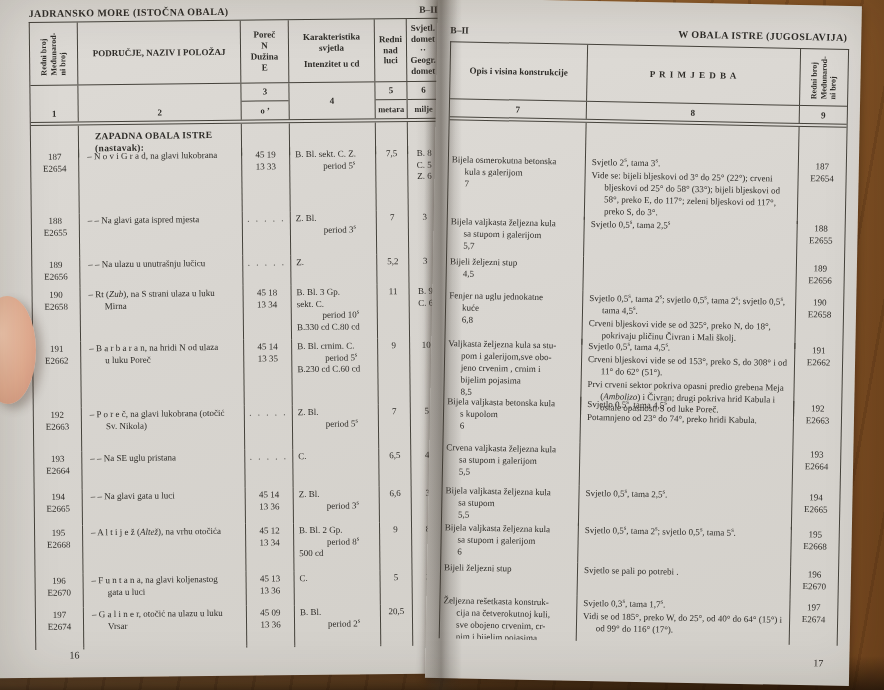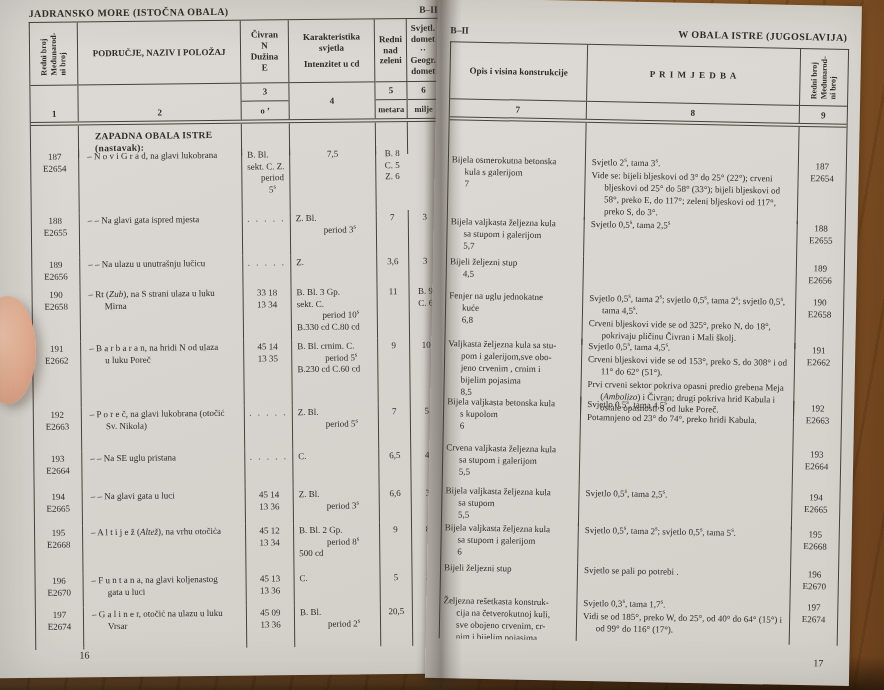--- a/index.html
+++ b/index.html
@@ -37,21 +37,21 @@
   .finger{position:absolute;left:-18px;top:296px;width:54px;height:108px;z-index:4;
     border-radius:46% 54% 52% 48%/45% 50% 50% 45%;
     background:radial-gradient(ellipse at 35% 35%,#f2c9b0 0%,#e4ae92 55%,#cf937a 100%);
     box-shadow:6px 5px 10px rgba(60,40,25,.30);}
 
   
   .titlerow{display:flex;justify-content:space-between;align-items:baseline;margin-bottom:3px;}
   .runtitle{font-weight:bold;font-size:10px;letter-spacing:.4px;}
   .cornerlbl{font-weight:bold;font-size:9.5px;}
   .pagenum{position:absolute;font-size:10px;}
-  .pn-left{left:88px;top:656px;}
+  .pn-left{left:78px;top:656px;}
   .pn-right{left:388px;top:652px;}
 
   
   .tbl{border:1.5px solid var(--line);border-bottom:none;background:transparent;}
   sup{font-size:6.5px;line-height:0;vertical-align:super;}
   i{font-style:italic;}
 
   
   .ltable{width:409px;}
   .titlerow.lt{width:409px;}
@@ -144,34 +144,34 @@
       <div class="lgrid hrA">
         <div>
           <div class="rot">
             <div>Redni  broj</div>
             <div>Međunarod-</div>
             <div>ni broj</div>
           </div>
         </div>
         <div>PODRUČJE,  NAZIV  I  POLOŽAJ</div>
         <div class="hc3">
-          <div>Čivran</div>
+          <div>Poreč</div>
           <div>N</div>
           <div>Dužina</div>
           <div>E</div>
         </div>
         <div class="hc4">
           <div>Karakteristika</div>
           <div>svjetla</div>
           <div>Intenzitet u cd</div>
         </div>
         <div>
           <div>Redni</div>
           <div>nad</div>
-          <div>zeleni</div>
+          <div>luci</div>
         </div>
         <div class="hc6">
           <div>Svjetl.</div>
           <div>domet</div>
           <div>··</div>
           <div>Geogr.</div>
           <div>domet</div>
         </div>
       </div>
 
@@ -212,20 +212,21 @@
             <div></div>
           </div>
           <div class="lrow">
             <div class="cnum">
               <div>187</div>
               <div>E2654</div>
             </div>
             <div>
               <div class="nline">– N o v i  G r a d,  na glavi lukobrana</div>
             </div>
+            <div class="ccoord"><div>45 19</div><div>13 33</div></div>
             <div class="cchar">
               <div>B. Bl. sekt. C. Z.</div>
               <div class="period">period 5<sup>s</sup></div>
             </div>
             <div class="cmid">7,5</div>
             <div class="cmid">
               <div>B. 8</div>
               <div>C. 5</div>
               <div>Z. 6</div>
             </div>
@@ -253,35 +254,35 @@
               <div>189</div>
               <div>E2656</div>
             </div>
             <div>
               <div class="nline">– – Na ulazu u unutrašnju lučicu</div>
             </div>
             <div class="ccoord dots">. . . . .</div>
             <div class="cchar">
               <div>Z.</div>
             </div>
-            <div class="cmid">3,6</div>
+            <div class="cmid">5,2</div>
             <div class="cmid">
               <div>3</div>
             </div>
           </div>
           <div class="lrow">
             <div class="cnum">
               <div>190</div>
               <div>E2658</div>
             </div>
             <div>
               <div class="nline">– Rt (<i>Zub</i>), na S strani ulaza u luku</div>
               <div class="nline cont">Mirna</div>
             </div>
-            <div class="ccoord"><div>33 18</div><div>13 34</div></div>
+            <div class="ccoord"><div>45 18</div><div>13 34</div></div>
             <div class="cchar">
               <div>B. Bl. 3 Gp.</div>
               <div>sekt. C.</div>
               <div class="period">period 10<sup>s</sup></div>
               <div>B.330 cd C.80 cd</div>
             </div>
             <div class="cmid">11</div>
             <div class="cmid">
               <div>B. 9</div>
               <div>C. 6</div>

